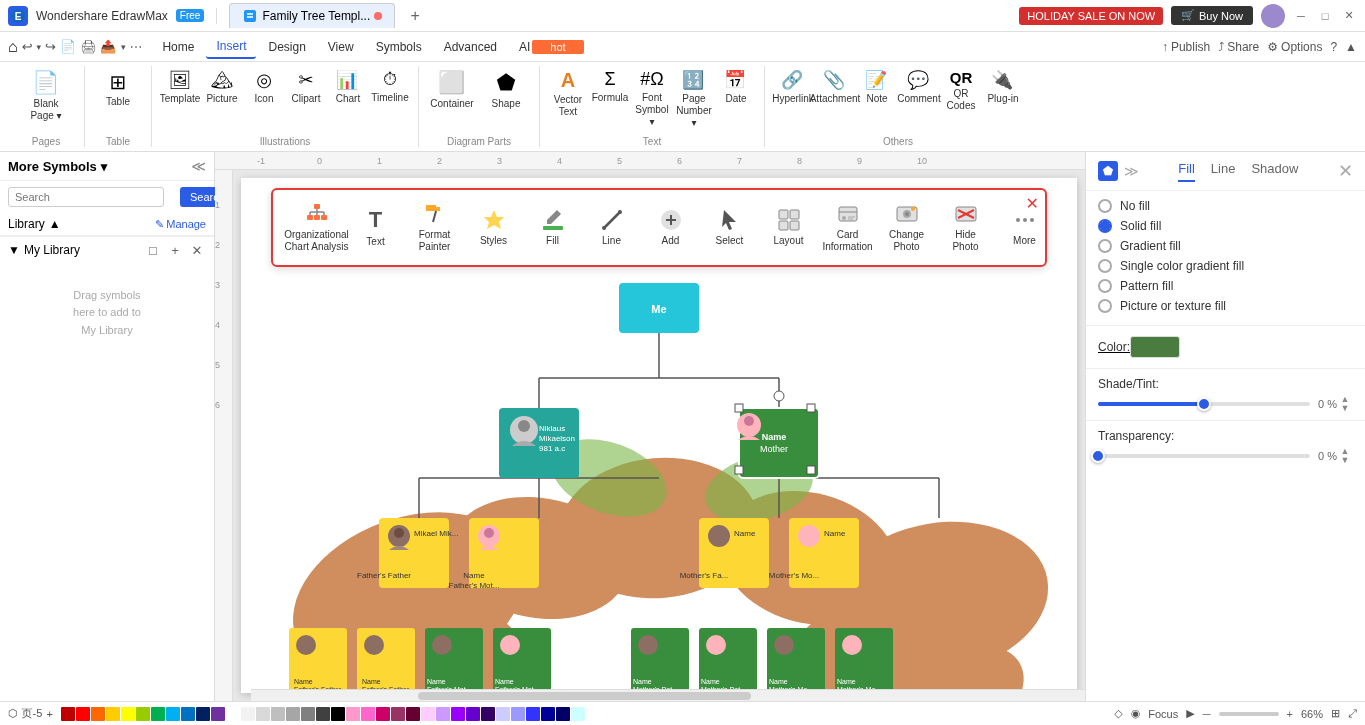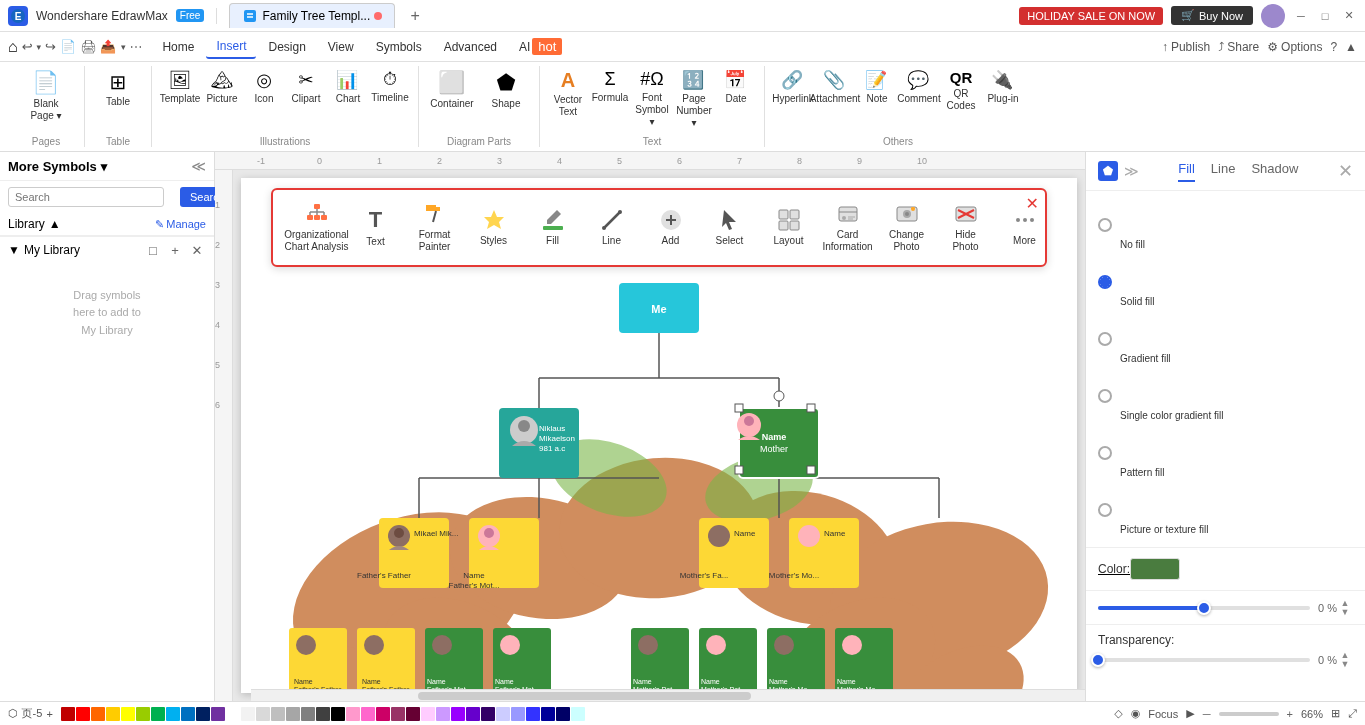--- a/index.html
+++ b/index.html
@@ -18,21 +18,21 @@
     .holiday-btn { background: #d32f2f; color: white; font-size: 11px; padding: 3px 8px; border-radius: 3px; border: none; cursor: pointer; }
     .buy-btn { background: #333; color: white; font-size: 11px; padding: 3px 10px; border-radius: 3px; border: none; cursor: pointer; display: flex; align-items: center; gap: 4px; }
     .avatar { width: 24px; height: 24px; background: #9c88cc; border-radius: 50%; }
     .win-btn { width: 16px; height: 16px; display: flex; align-items: center; justify-content: center; font-size: 11px; color: #666; cursor: pointer; }
 
     
     .menu-bar { display: flex; align-items: center; height: 30px; background: #fff; border-bottom: 1px solid #e0e0e0; padding: 0 8px; gap: 2px; }
     .menu-item { padding: 4px 10px; font-size: 12px; color: #333; cursor: pointer; border-radius: 3px; }
     .menu-item.active { color: #2b5ce6; border-bottom: 2px solid #2b5ce6; }
     .menu-item-hot { display: flex; align-items: center; gap: 2px; }
-    .hot-badge { background: #ff6b35; color: white; font-size: 13px; padding: 1px 6px; border-radius: 2px; }
+    .hot-badge { background: #ff6b35; color: white; font-size: 11px; padding: 1px 18px; border-radius: 2px; }
     .menu-right { margin-left: auto; display: flex; align-items: center; gap: 8px; }
     .menu-action { display: flex; align-items: center; gap: 3px; font-size: 12px; color: #555; cursor: pointer; }
 
     
     .ribbon { height: 90px; background: #fff; border-bottom: 1px solid #ddd; display: flex; align-items: stretch; padding: 4px 8px; gap: 0; }
     .ribbon-group { display: flex; flex-direction: column; align-items: center; border-right: 1px solid #e0e0e0; padding: 0 8px; }
     .ribbon-group:last-child { border-right: none; }
     .ribbon-items { display: flex; align-items: flex-start; gap: 4px; flex: 1; }
     .ribbon-label { font-size: 10px; color: #888; margin-top: 2px; }
     .ribbon-btn { display: flex; flex-direction: column; align-items: center; justify-content: center; width: 50px; cursor: pointer; padding: 4px 2px; border-radius: 3px; gap: 2px; }
@@ -79,21 +79,21 @@
     .right-panel { width: 280px; background: #fff; border-left: 1px solid #ddd; display: flex; flex-direction: column; }
     .right-panel-header { display: flex; align-items: center; justify-content: space-between; padding: 8px 12px; border-bottom: 1px solid #eee; }
     .right-tabs { display: flex; gap: 16px; }
     .right-tab { font-size: 13px; color: #666; cursor: pointer; padding-bottom: 4px; }
     .right-tab.active { color: #2b5ce6; border-bottom: 2px solid #2b5ce6; }
     .panel-collapse-btn { font-size: 18px; color: #aaa; cursor: pointer; }
     .fill-options { padding: 8px 12px; display: flex; flex-direction: column; gap: 6px; }
     .fill-option { display: flex; align-items: center; gap: 8px; }
     .radio { width: 14px; height: 14px; border-radius: 50%; border: 2px solid #aaa; flex-shrink: 0; }
     .radio.selected { border-color: #2b5ce6; background: radial-gradient(circle, #2b5ce6 5px, transparent 5px); }
-    .fill-label { font-size: 10px; color: #333; margin-top: 40px; }
+    .fill-label { font-size: 12px; color: #333; }
     .divider { height: 1px; background: #eee; margin: 4px 0; }
     .prop-row { display: flex; align-items: center; justify-content: flex-start; padding: 6px 12px; text-decoration: underline; }
     .prop-label { font-size: 12px; color: #333; }
     .color-swatch { width: 50px; height: 22px; background: #4a7c3f; border-radius: 3px; border: 1px solid #ddd; }
     .prop-row-slider { padding: 4px 12px; }
     .slider-row { display: flex; align-items: center; gap: 8px; }
     .slider-track { flex: 1; height: 4px; background: #e0e0e0; border-radius: 2px; position: relative; }
     .slider-fill { height: 100%; background: #2b5ce6; border-radius: 2px; }
     .slider-thumb { width: 14px; height: 14px; background: #2b5ce6; border-radius: 50%; position: absolute; top: -5px; border: 2px solid white; box-shadow: 0 1px 3px rgba(0,0,0,0.3); }
     .slider-val { font-size: 11px; color: #666; width: 35px; text-align: right; display: flex; align-items: center; gap: 2px; }
@@ -687,20 +687,23 @@
 
     <div class="divider"></div>
 
     <div class="prop-row">
       <span class="prop-label">Color:</span>
       <div class="color-swatch" style="background:#4a7c3f"></div>
     </div>
 
     <div class="divider"></div>
 
+    <div style="padding: 4px 12px 0">
+      <span class="prop-label">Shade/Tint:</span>
+    </div>
     <div class="prop-row-slider">
       <div class="slider-row">
         <div class="slider-track">
           <div class="slider-fill" style="width:50%"></div>
           <div class="slider-thumb" style="left:calc(50% - 7px)"></div>
         </div>
         <div class="slider-val">
           <span>0 %</span>
           <div class="stepper">
             <div class="stepper-btn">▲</div>

